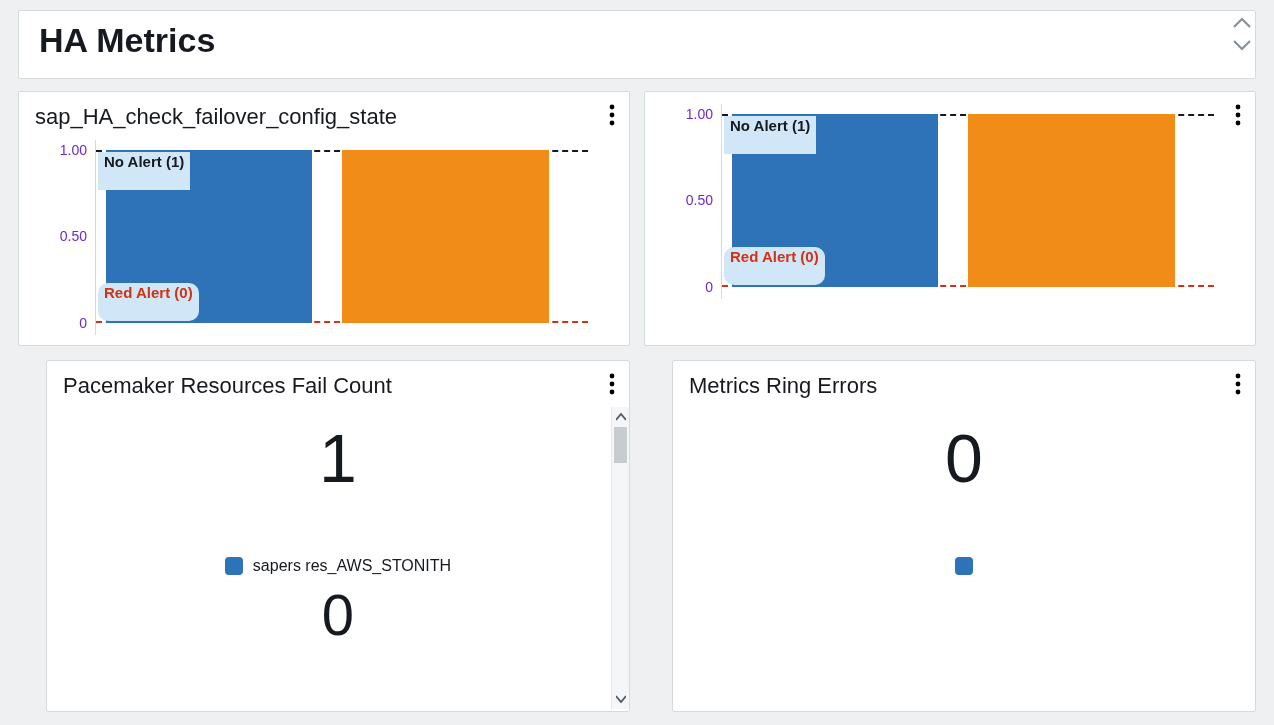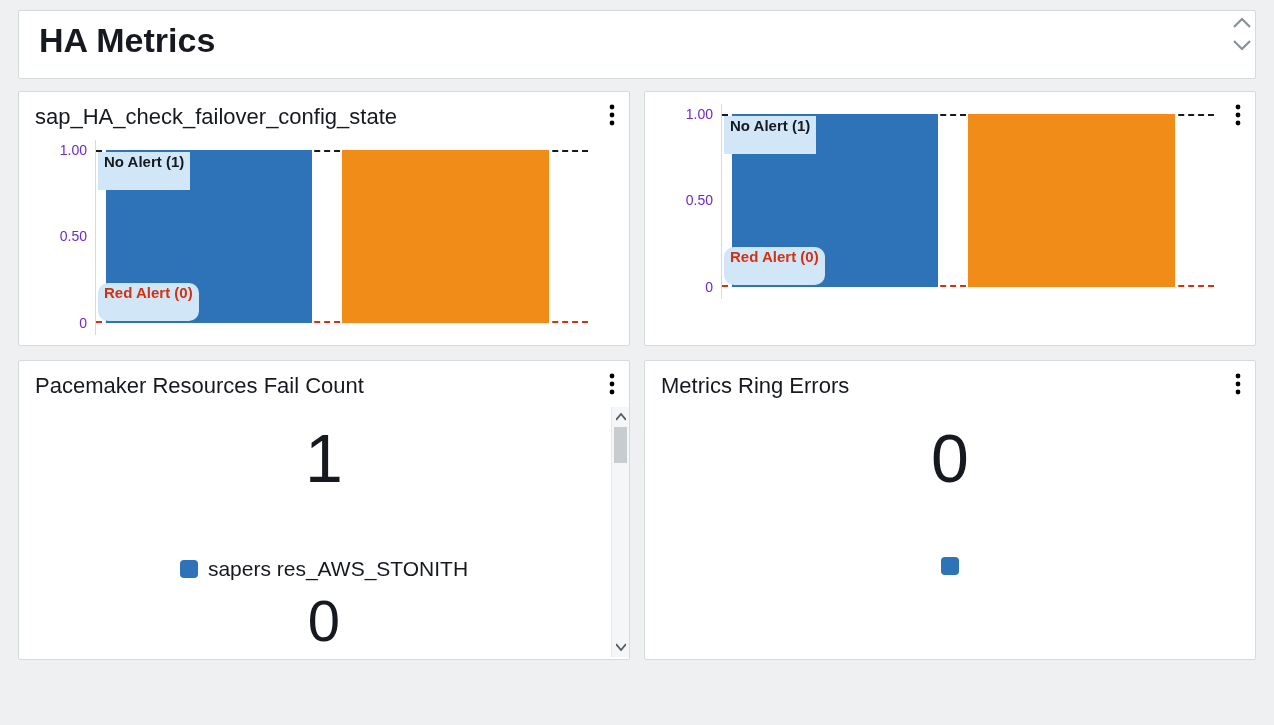--- a/index.html
+++ b/index.html
@@ -110,37 +110,38 @@
     font-weight: 700;
     padding: 1px 6px 20px 6px;
     left: 2px;
   }
   .anno-red { color: #d13212; }
   .anno-top { top: 2px; }
   .anno-bot { bottom: 2px; border-radius: 10px; }
 
   
   .num-card {
-    height: 300px;
-    position: relative;
+    height: 352px;
+    position: relative;
+    margin-left: 28px;
   }
   .big-num {
     font-size: 68px;
     font-weight: 400;
     color: #16191f;
     text-align: center;
     margin-top: 20px;
   }
   .legend-row {
     display:flex;
     justify-content:center;
     align-items:center;
     gap:10px;
     margin-top: 60px;
-    font-size:21px;
+    font-size:16px;
     color:#16191f;
   }
   .legend-swatch {
     width:18px; height:18px;
     border-radius:4px;
     background:#2e73b8;
   }
   .num-card .second-num {
     font-size: 58px;
     text-align:center;

